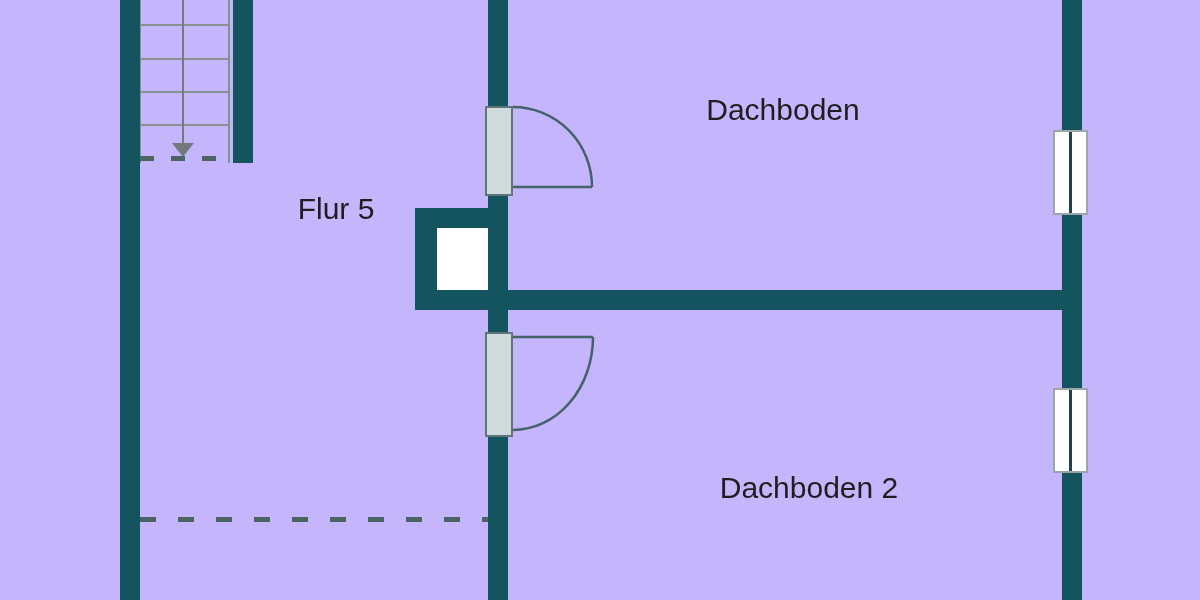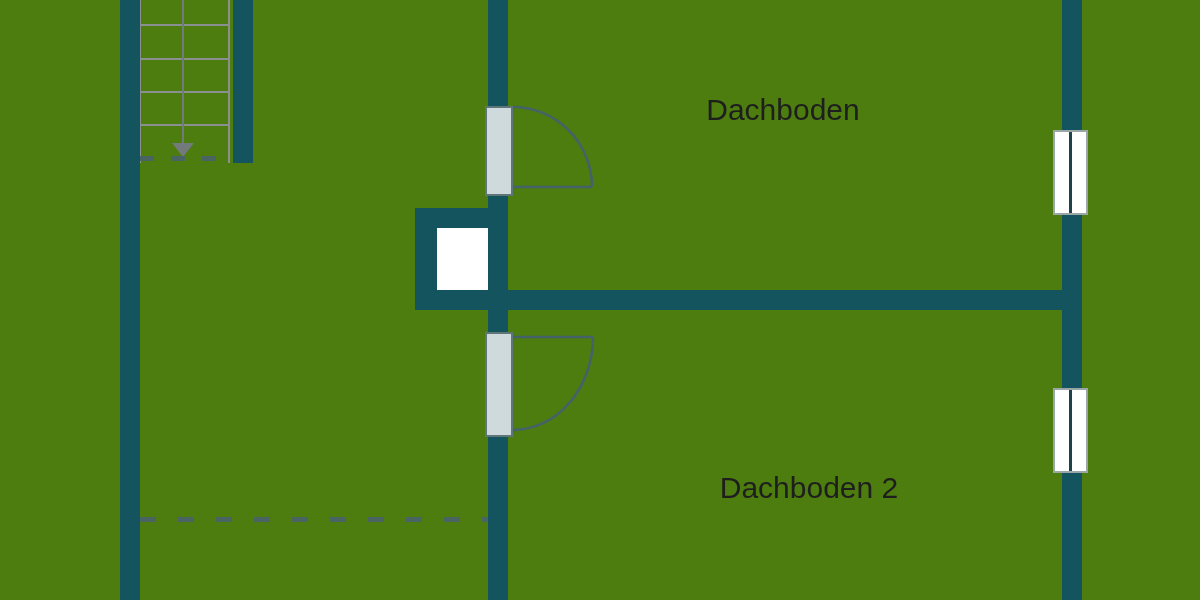--- a/index.html
+++ b/index.html
@@ -9,21 +9,21 @@
     --gray-line:#8a8f90;
     --arrow:#737a7b;
     --dash:#4a6363;
     --text:#1e1e1e;
     --win-frame:#9aa6a8;
     --win-center:#1d4249;
     --swing:#44626a;
   }
   html,body{margin:0;padding:0;background:#fff;}
   .plan{
-    position:relative;width:1200px;height:600px;background:#4d7c0f;
+    position:relative;width:1200px;height:600px;background:#c4b5fd;
     overflow:hidden;font-family:"Liberation Sans", sans-serif;
   }
   .wall{position:absolute;background:var(--wall);}
   .room-label{
     position:absolute;color:var(--text);font-size:30px;line-height:34px;
     text-align:center;white-space:nowrap;
   }
   
   .stairs{position:absolute;left:140px;top:0;width:87px;height:163px;
     border-left:1px solid var(--gray-line);border-right:2px solid var(--gray-line);}
@@ -92,15 +92,16 @@
   <div class="window" style="top:130px;">
     <div class="window-center"></div>
   </div>
   <div class="window" style="top:388px;">
     <div class="window-center"></div>
   </div>
 
   <div class="dashline dash-knee"></div>
 
   <div class="room-label" style="left:650px;top:93px;width:266px;">Dachboden</div>
+  <div class="room-label" style="left:270px;top:192px;width:132px;">Flur 5</div>
   <div class="room-label" style="left:676px;top:471px;width:266px;">Dachboden 2</div>
 
 </div>
 
 </body></html>

